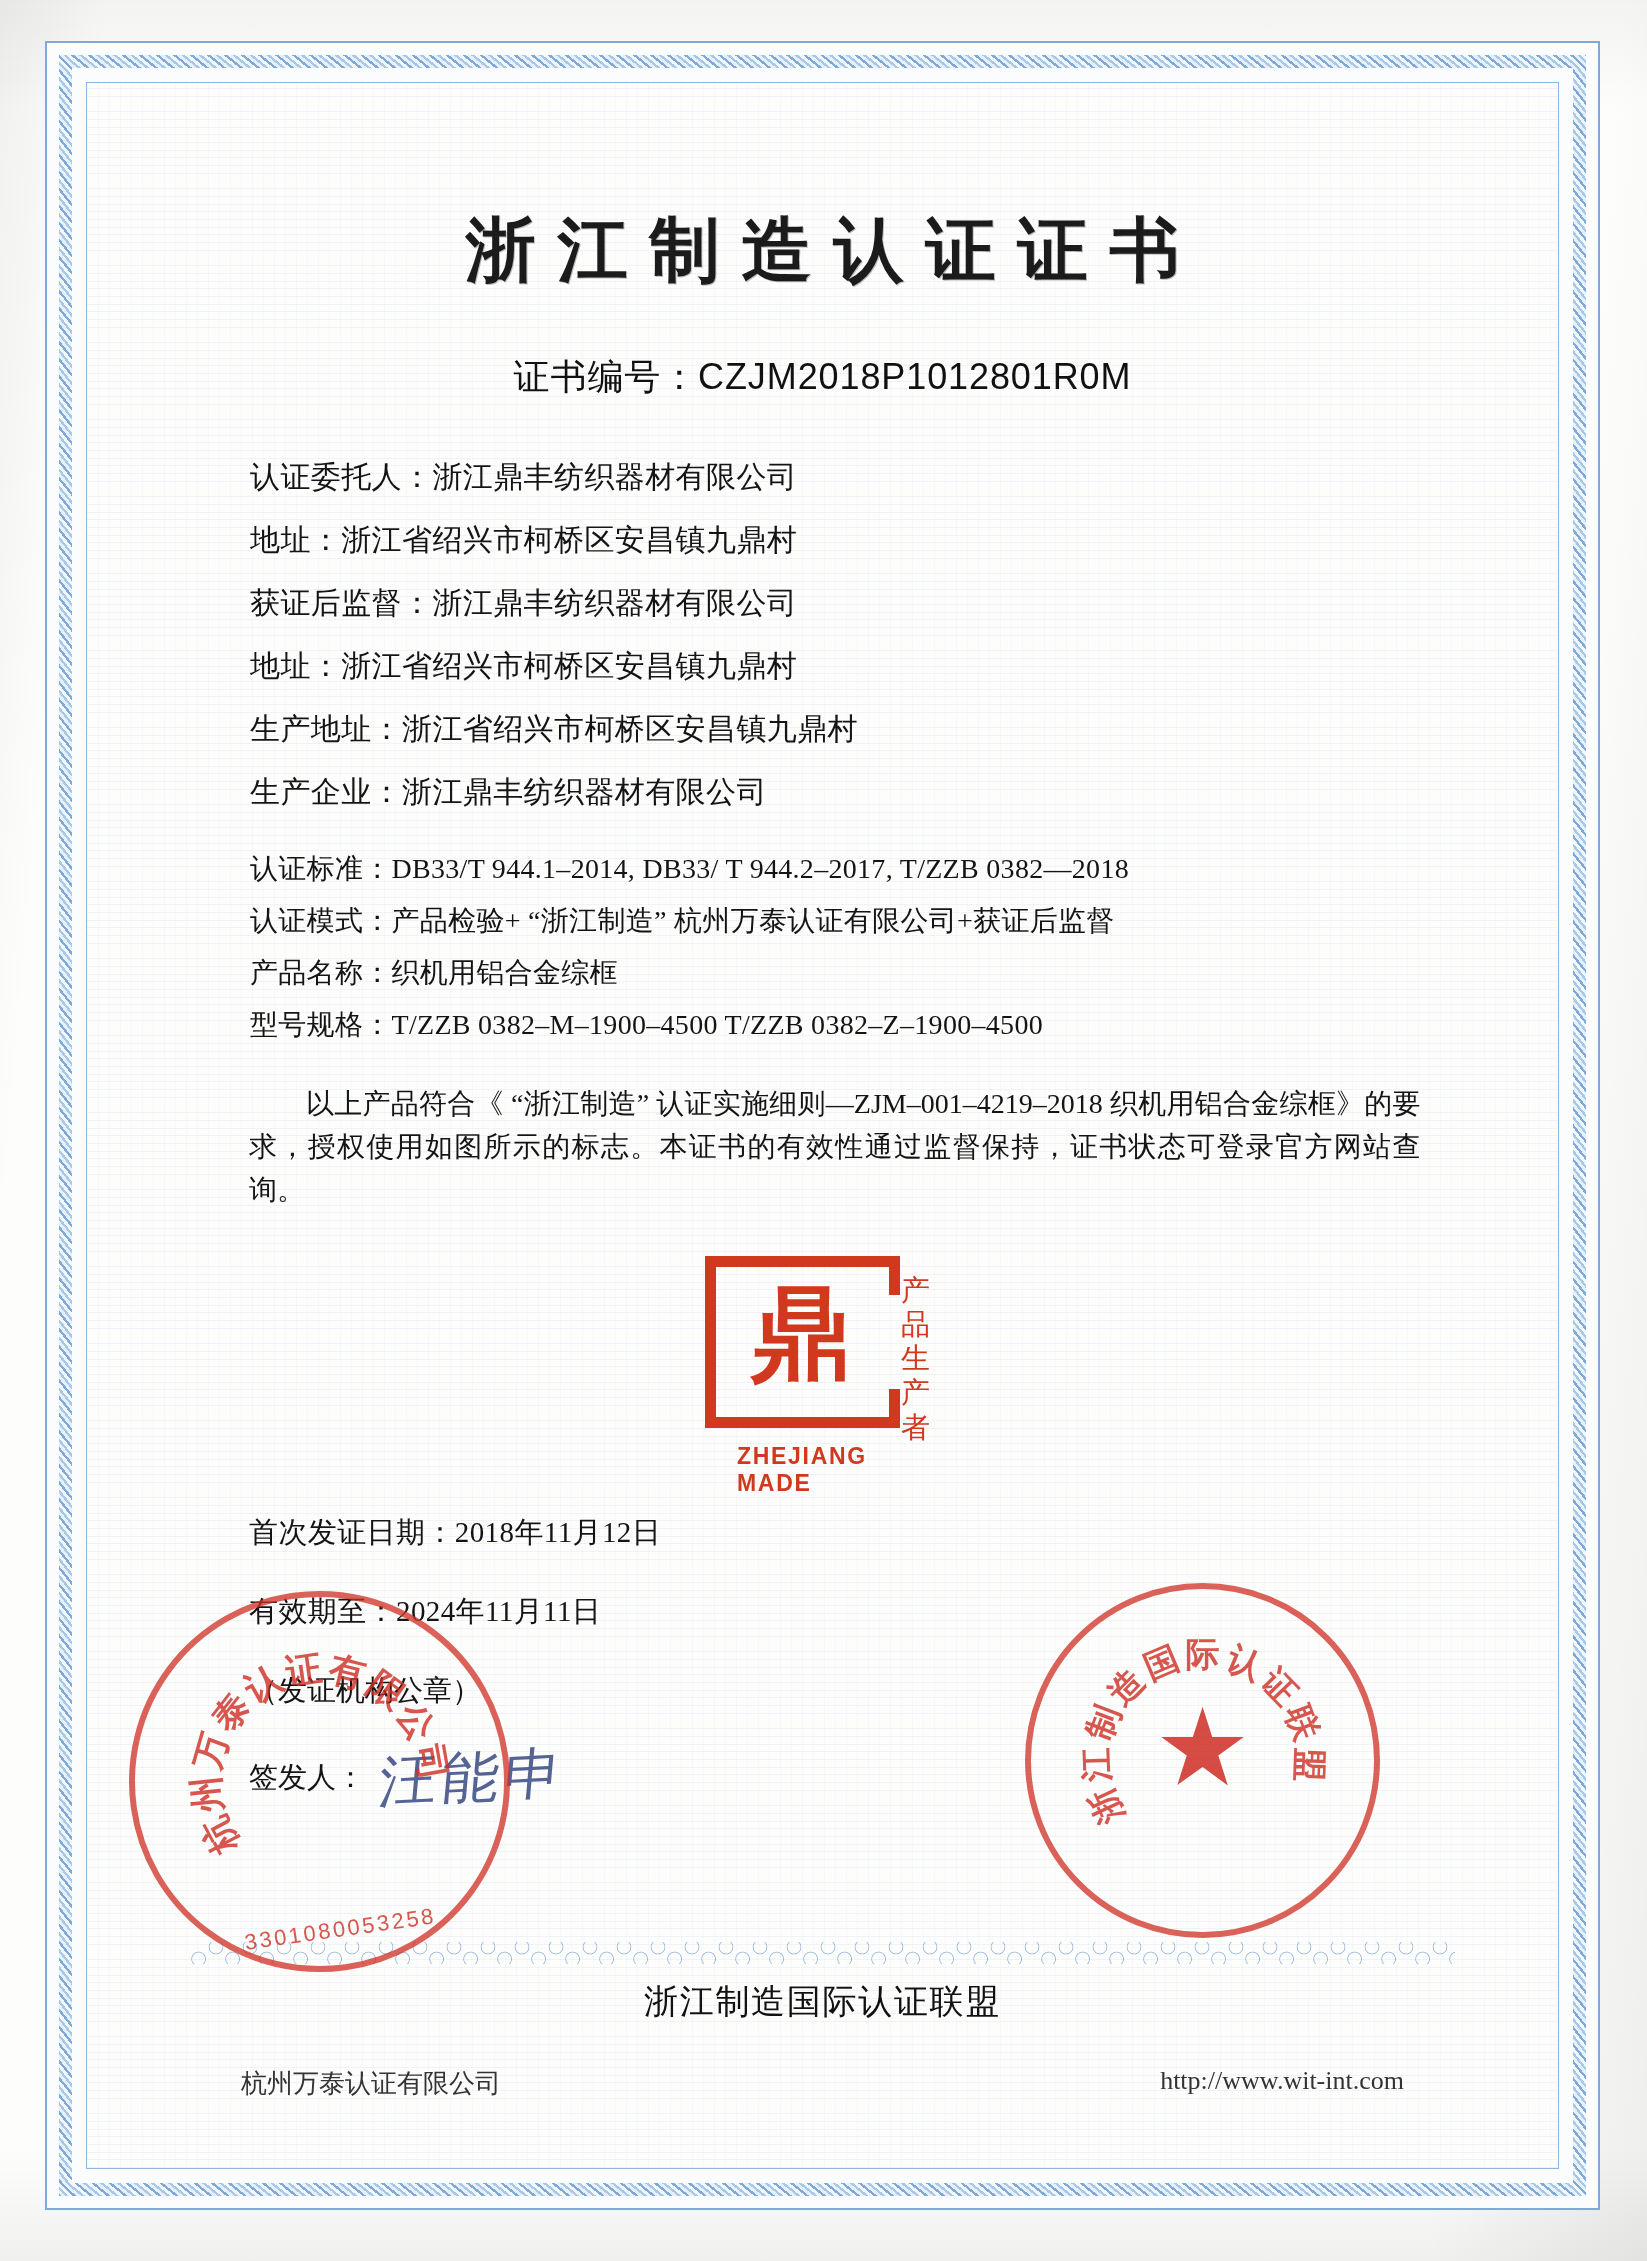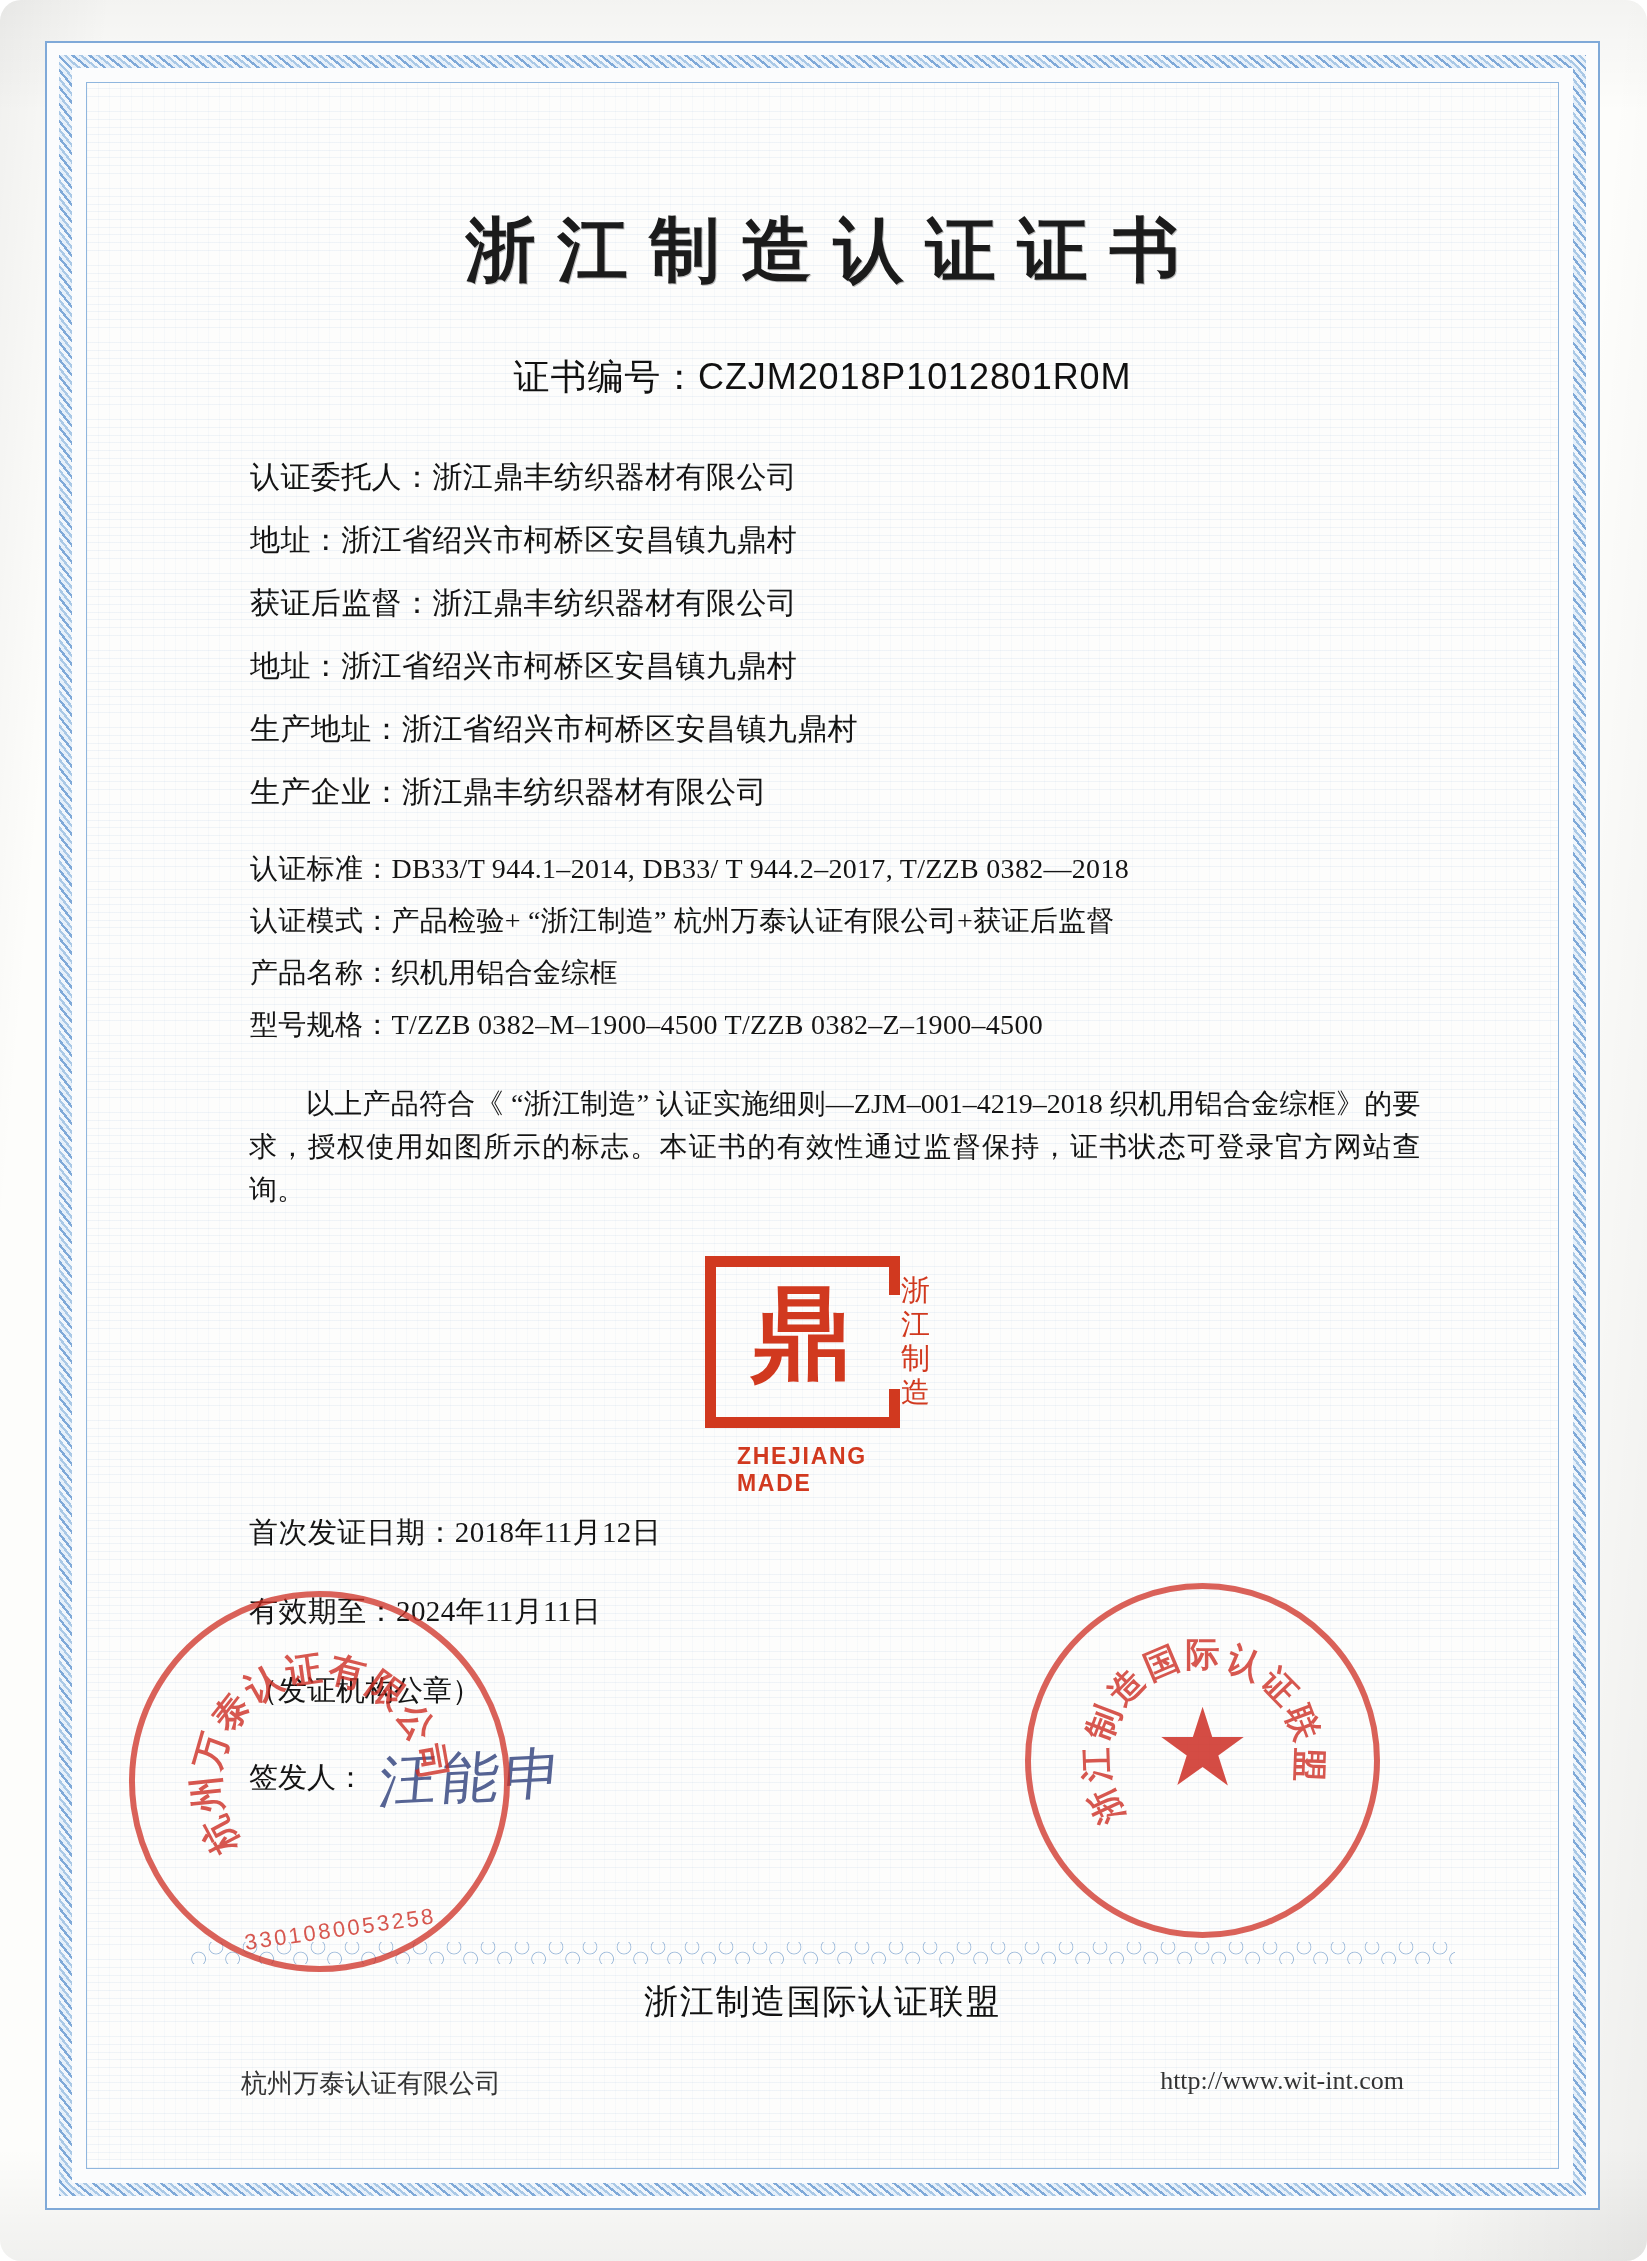--- a/index.html
+++ b/index.html
@@ -9,21 +9,20 @@
   }
   body {
     font-family: "Liberation Serif", serif;
   }
   .page {
     position: relative;
     width: 1647px;
     height: 2261px;
     background: #fdfdfb;
     overflow: hidden;
-    border-radius: 21px;
   }
   
   .paper-shade {
     position: absolute;
     inset: 0;
     background:
       linear-gradient(95deg, rgba(0,0,0,0.05) 0%, rgba(0,0,0,0.0) 6%, rgba(0,0,0,0) 88%, rgba(0,0,0,0.06) 100%),
       linear-gradient(180deg, rgba(0,0,0,0.04) 0%, rgba(0,0,0,0) 5%, rgba(0,0,0,0) 95%, rgba(0,0,0,0.05) 100%);
     pointer-events: none;
   }
@@ -364,21 +363,21 @@
             <span>型号规格：</span><span>T/ZZB 0382–M–1900–4500  T/ZZB 0382–Z–1900–4500</span>
           </div>
         </div>
 
         <div class="statement">以上产品符合《 “浙江制造” 认证实施细则—ZJM–001–4219–2018 织机用铝合金综框》的要求，授权使用如图所示的标志。本证书的有效性通过监督保持，证书状态可登录官方网站查询。</div>
 
         <div class="logo-wrap">
           <div class="logo">
             <div class="frame"></div>
             <div class="mark">鼎</div>
-            <div class="cn-text">浙江制造</div>
+            <div class="cn-text">产品生产者</div>
             <div class="en-text">ZHEJIANG MADE</div>
           </div>
         </div>
 
         <div class="dates">
           <div class="date-line">
             <span>首次发证日期：</span><span>2018年11月12日</span>
           </div>
           <div class="date-line">
             <span>有效期至：</span><span>2024年11月11日</span>

